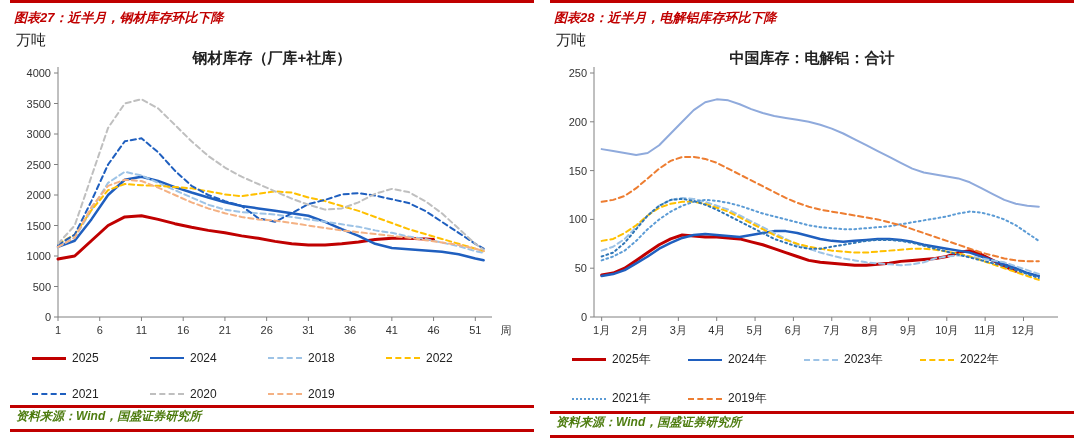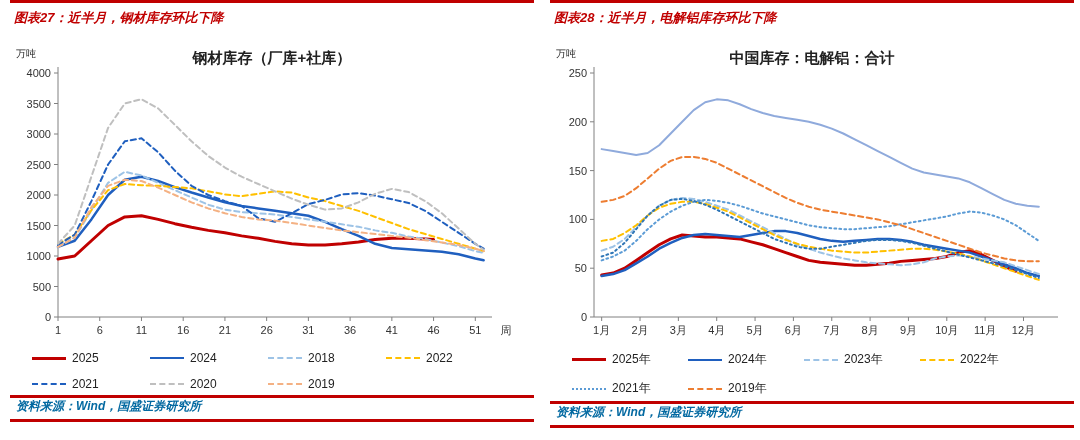--- a/index.html
+++ b/index.html
@@ -5,27 +5,27 @@
   html,body{margin:0;padding:0;}
   body{width:1080px;height:440px;background:#ffffff;font-family:"Liberation Sans",sans-serif;overflow:hidden;}
   .wrap{display:flex;width:1080px;height:440px;}
   .panel{width:540px;height:440px;position:relative;box-sizing:border-box;padding:0 0;}
   .panel.left{padding-left:10px;padding-right:6px;}
   .panel.right{padding-left:10px;padding-right:6px;}
   .topline{height:3px;background:#c00000;margin:0 0 0 0;}
   .fig-title{font-size:13px;color:#c00000;font-style:italic;font-weight:bold;padding:6px 2px 2px 4px;letter-spacing:0px;}
   .fig-title .num{font-style:italic;}
   .chart-area{position:relative;height:320px;}
-  .unit{position:absolute;left:6px;top:18px;font-size:10px;color:#222;}
+  .unit{position:absolute;left:6px;top:2px;font-size:15px;color:#222;}
   .chart-title{position:absolute;width:100%;text-align:center;top:20px;font-size:15px;color:#222;font-weight:bold;}
   svg{display:block;}
-  .legend{display:flex;flex-wrap:wrap;padding:2px 14px 0 22px;row-gap:12px;}
+  .legend{display:flex;flex-wrap:wrap;padding:2px 14px 0 22px;row-gap:22px;}
   .lg-item{display:flex;align-items:center;font-size:12px;color:#222;}
   .lg-swatch{width:34px;height:0;border-top-width:3px;border-top-style:solid;margin-right:6px;}
-  .src{font-size:12px;color:#0369a1;font-style:italic;font-weight:bold;padding-left:6px;}
+  .src{font-size:12px;color:#4d7c0f;font-style:italic;font-weight:bold;padding-left:6px;}
   .botline{height:3px;background:#c00000;margin-top:4px;}
   .lg-left .lg-item{width:118px;}
   .lg-right .lg-item{width:116px;}
 </style>
 </head>
 <body>
 
 <div class="wrap">
 
   <div class="panel left">

